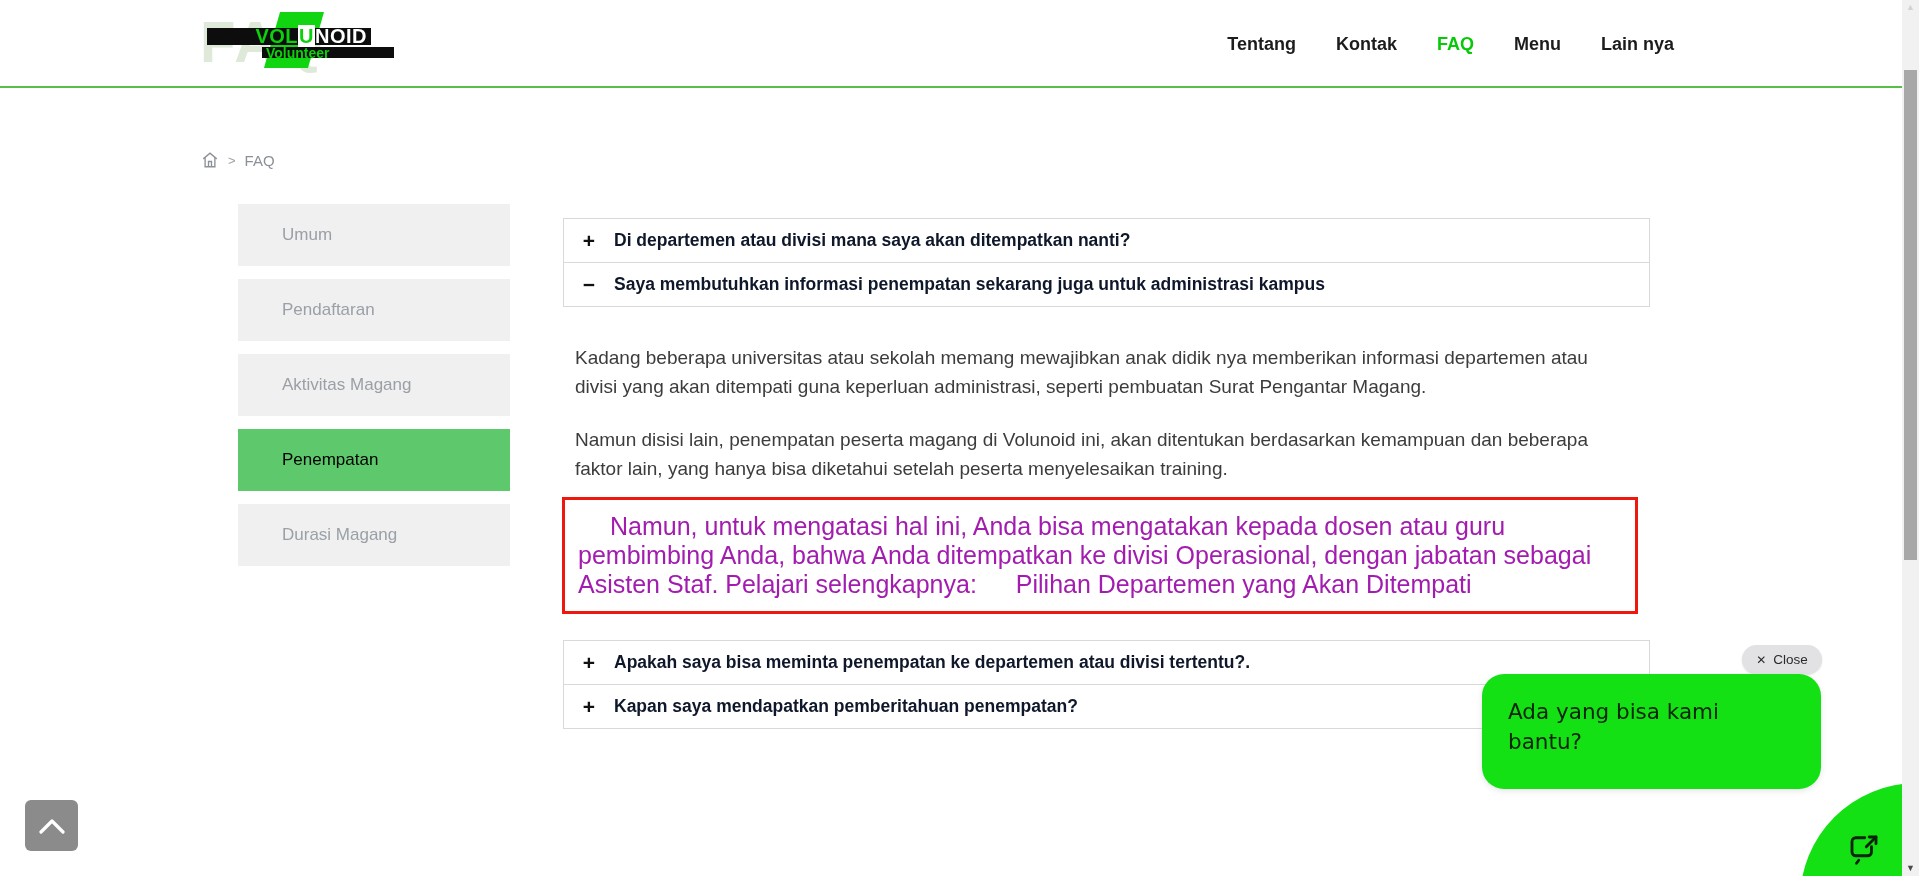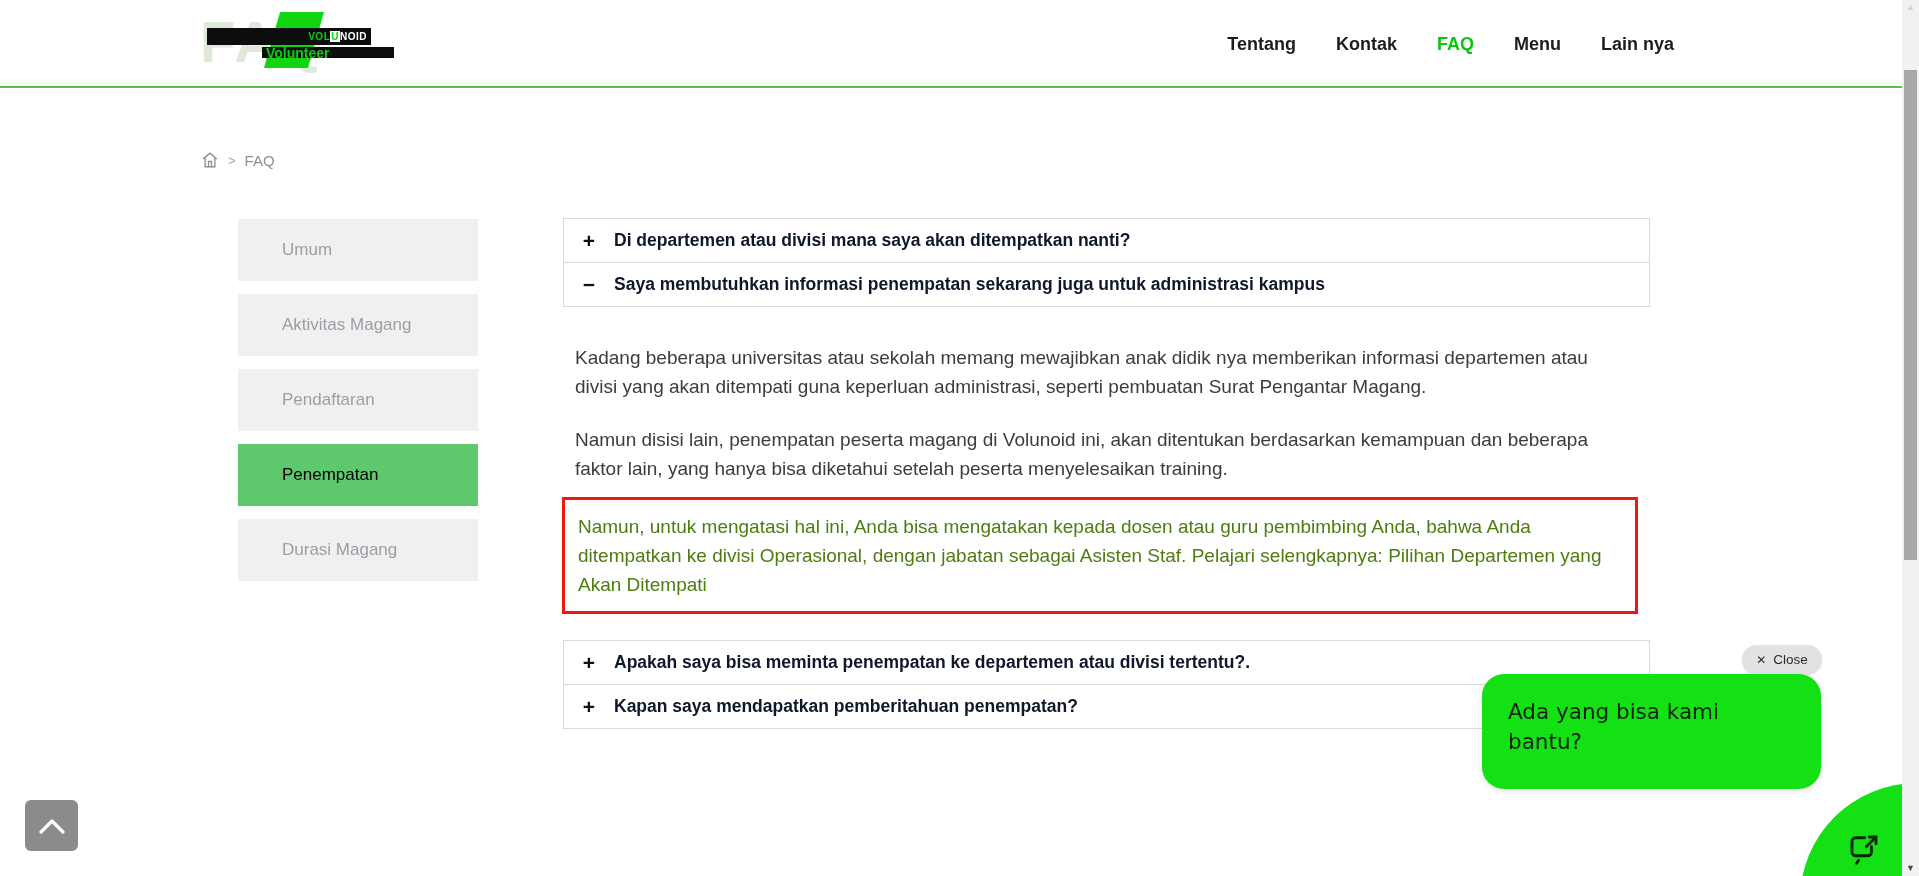--- a/index.html
+++ b/index.html
@@ -9,61 +9,61 @@
   
   .header { position:absolute; left:0; top:0; width:1902px; height:88px; background:#fff;
             border-bottom:2px solid #57bf47; }
   .logo { position:absolute; left:200px; top:6px; width:220px; height:70px; cursor:pointer; }
   .logo-watermark { position:absolute; left:0; top:2px; font-size:58px; font-weight:bold;
                     letter-spacing:2px; color:#dfe9da; font-family:"Liberation Sans",sans-serif; }
   .logo-parallelogram { position:absolute; left:72px; top:6px; width:44px; height:56px;
                         background:#10d510; transform:skewX(-16deg); }
   .logo-bar { position:absolute; left:7px; top:22px; width:164px; height:17px; background:#0d0d0d;
               display:flex; align-items:center; justify-content:flex-end; padding-right:4px;
-              font-weight:bold; font-size:10px; letter-spacing:.5px; }
+              font-weight:bold; font-size:20px; letter-spacing:.5px; }
   .logo-volu { color:#0cd00c; }
   .logo-u-chip { background:#ffffff; color:#0cd00c; padding:0 1px; }
   .logo-noid { color:#ffffff; }
   .logo-subbar { position:absolute; left:62px; top:41px; width:132px; height:11px; background:#0d0d0d;
                  display:flex; align-items:center; gap:5px; padding-left:4px;
                  font-weight:bold; font-size:14px; }
   .logo-volunteer { color:#0cd00c; }
   .logo-indonesia { color:#ffffff;margin-top:34px; }
 
   .nav { position:absolute; top:0; right:228px; height:88px; display:flex; align-items:center; gap:40px; }
   .nav-item { font-size:18px; font-weight:bold; color:#1c1c1c; cursor:pointer; white-space:nowrap; }
   .nav-item.active { color:#07c907; }
 
   
   .breadcrumb { position:absolute; left:201px; top:151px; display:flex; align-items:center; gap:9px;
                 color:#8b9197; font-size:15px; }
   .crumb-home { width:18px; height:18px; cursor:pointer; }
   .crumb-sep { font-size:13px; color:#9aa0a6; }
 
   
-  .sidebar { position:absolute; left:238px; top:219px; width:240px; }
+  .sidebar { position:absolute; left:238px; top:204px; width:272px; }
   .side-item { height:62px; margin-bottom:13px; background:#f0f0f1; color:#9aa0a6;
                font-size:17px; display:flex; align-items:center; padding-left:44px; cursor:pointer; }
   .side-item.active { background:#5dc96c; color:#000000; }
 
   
   .faq-col { position:absolute; left:563px; top:218px; width:1087px; }
   .q-row { height:45px; border:1px solid #d9d9d9; background:#fff; display:flex; align-items:center;
            gap:17px; padding-left:17px; cursor:pointer; }
   .q-row + .q-row { margin-top:-1px; }
   .q-icon { font-size:21px; font-weight:bold; color:#111; line-height:1; width:16px; text-align:center; }
   .q-label { font-size:17.5px; font-weight:bold; color:#0f172a; }
 
   .answer { padding:36px 0 0 12px; }
   .answer p { font-size:19px; line-height:29px; color:#3c3c3c; max-width:1040px; }
   .answer p + p { margin-top:24px; }
 
   .highlight-box { margin-top:14px; margin-left:-1px; width:1076px; border:3px solid #ee180e;
                    padding:12px 14px 12px 13px; }
-  .highlight-box .hl-text { font-size:19px; line-height:29px; color:#4d7c0f; }
+  .highlight-box .hl-text { font-size:25px; line-height:29px; color:#a21caf;margin-left:32px; }
   .hl-link { color:#3f9e4d; cursor:pointer; }
 
   .q-group-bottom { margin-top:26px; }
 
   
   .scroll-top { position:absolute; left:25px; top:800px; width:53px; height:51px; background:#8b8b8b;
                 border-radius:6px; display:flex; align-items:center; justify-content:center; cursor:pointer; }
 
   
   .chat-close { position:absolute; left:1742px; top:645px; width:80px; height:29px; background:#e2e2e4;
@@ -116,22 +116,22 @@
     <path d="M3 10.5 L12 3 L21 10.5"></path>
     <path d="M5.5 9 V21 H18.5 V9"></path>
     <path d="M10 21 V14 H14 V21"></path>
   </svg>
   <span class="crumb-sep">&gt;</span>
   <span>FAQ</span>
 </div>
 
 <div class="sidebar">
   <div class="side-item">Umum</div>
+  <div class="side-item">Pendaftaran</div>
   <div class="side-item">Aktivitas Magang</div>
-  <div class="side-item">Pendaftaran</div>
   <div class="side-item active">Penempatan</div>
   <div class="side-item">Durasi Magang</div>
 </div>
 
 <div class="faq-col">
   <div class="q-row">
     <span class="q-icon">+</span>
     <span class="q-label">Di departemen atau divisi mana saya akan ditempatkan nanti?</span>
   </div>
   <div class="q-row">

